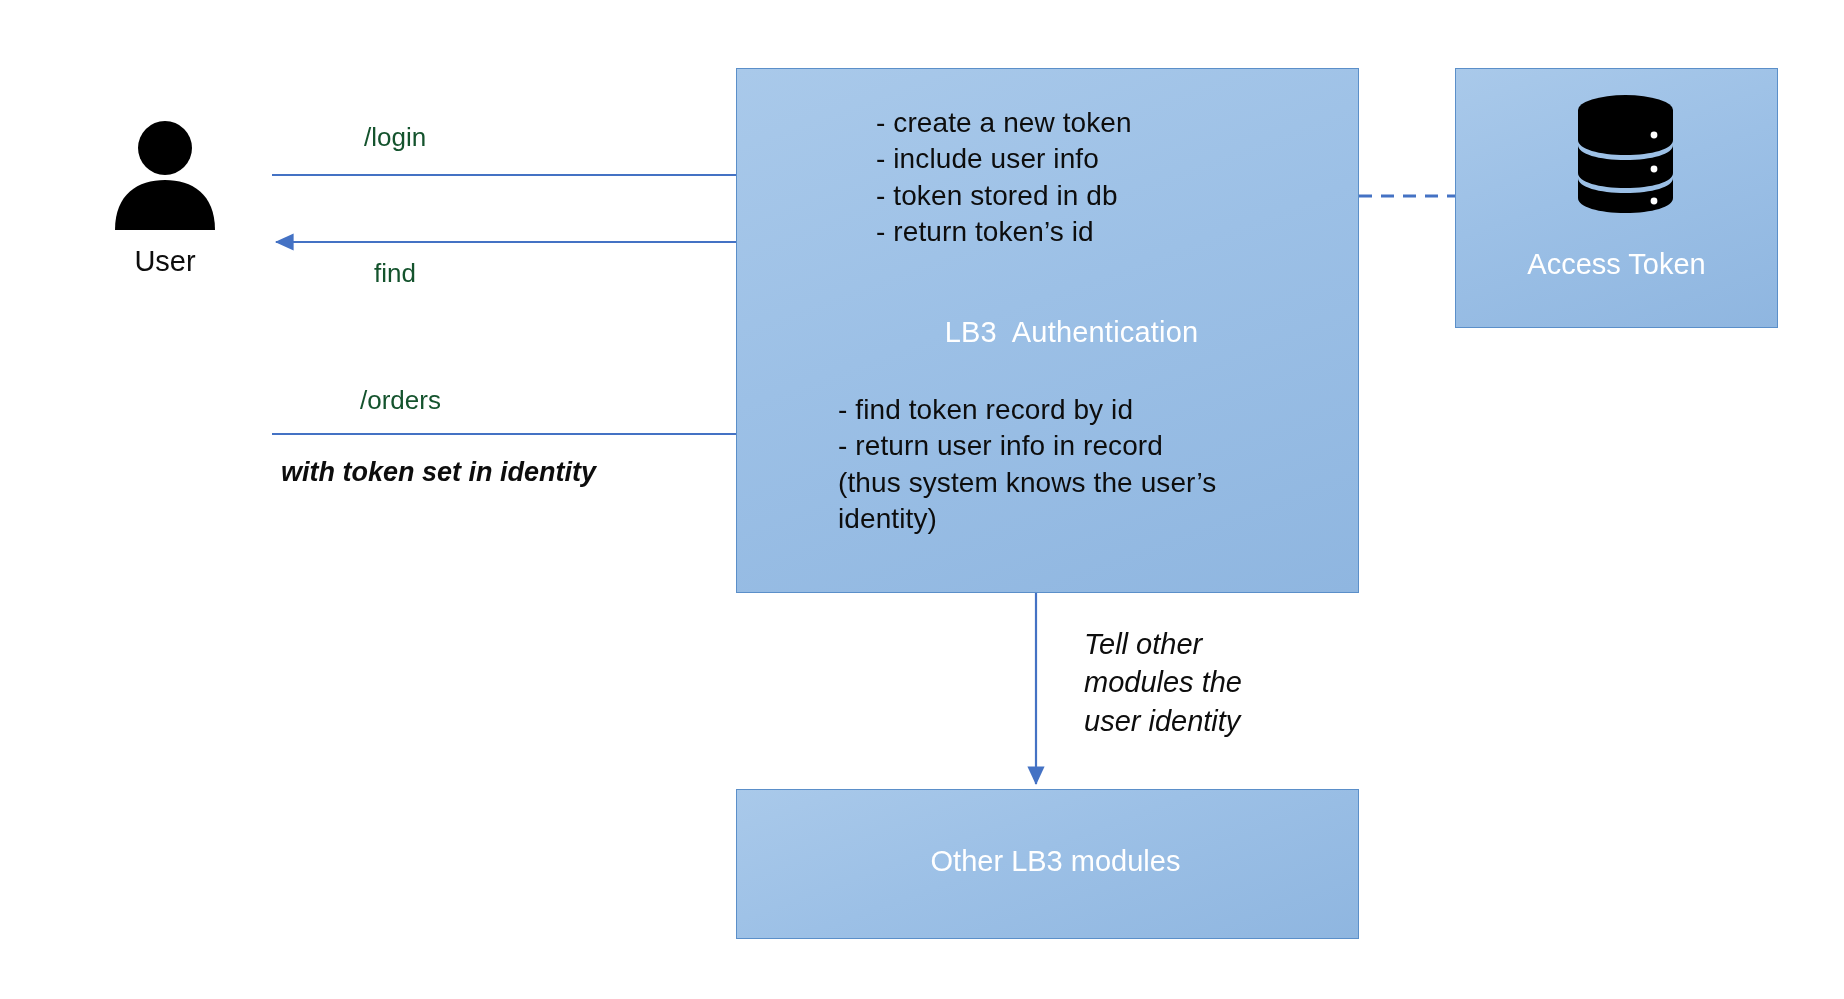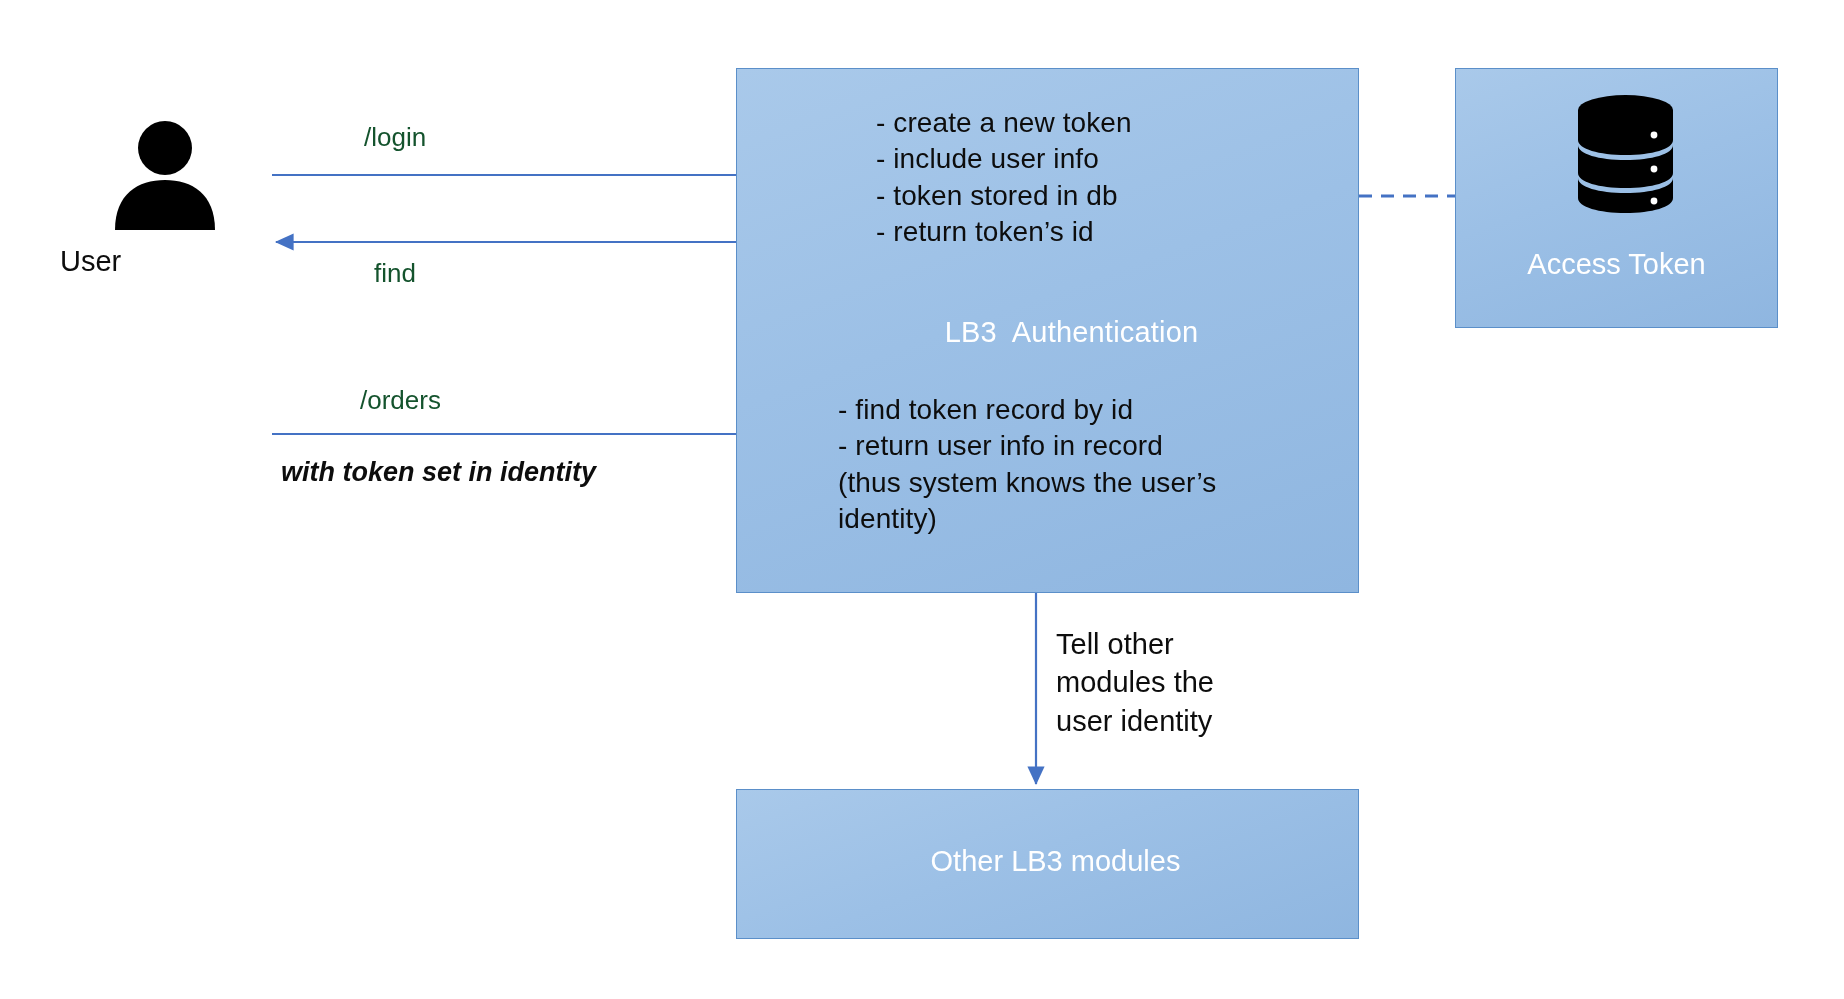--- a/index.html
+++ b/index.html
@@ -118,21 +118,21 @@
     top: 120px;
     width: 110px;
     height: 110px;
   }
 
   #user-label {
     position: absolute;
     left: 60px;
     top: 245px;
     width: 210px;
-    text-align: left;
+    text-align: center;
     color: #0d0d0d;
     font-size: 29px;
   }
 
   
   .edge-label {
     position: absolute;
     color: #14532d;
     font-size: 26px;
     white-space: nowrap;
@@ -148,26 +148,27 @@
     top: 457px;
     color: #0d0d0d;
     font-size: 27px;
     font-style: italic;
     font-weight: bold;
     white-space: nowrap;
   }
 
   #label-tell {
     position: absolute;
-    left: 1056px;
+    left: 1084px;
     top: 625px;
     color: #0d0d0d;
     font-size: 29px;
     line-height: 1.32;
     white-space: pre-line;
+    font-style: italic;
   }
 
   
   #connectors {
     position: absolute;
     left: 0;
     top: 0;
     width: 1844px;
     height: 999px;
     pointer-events: none;

